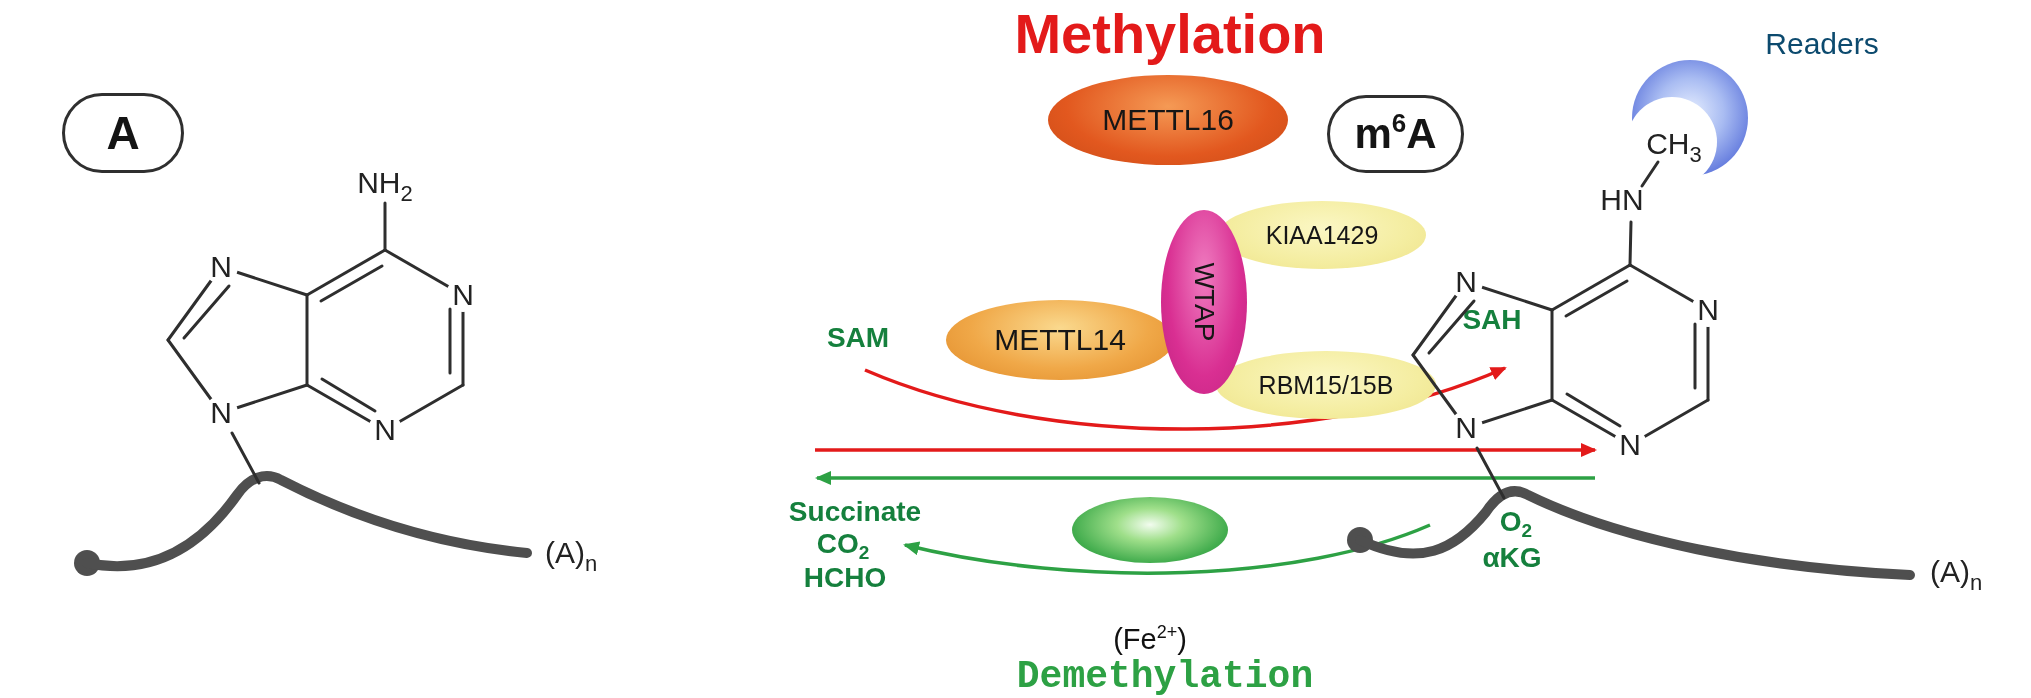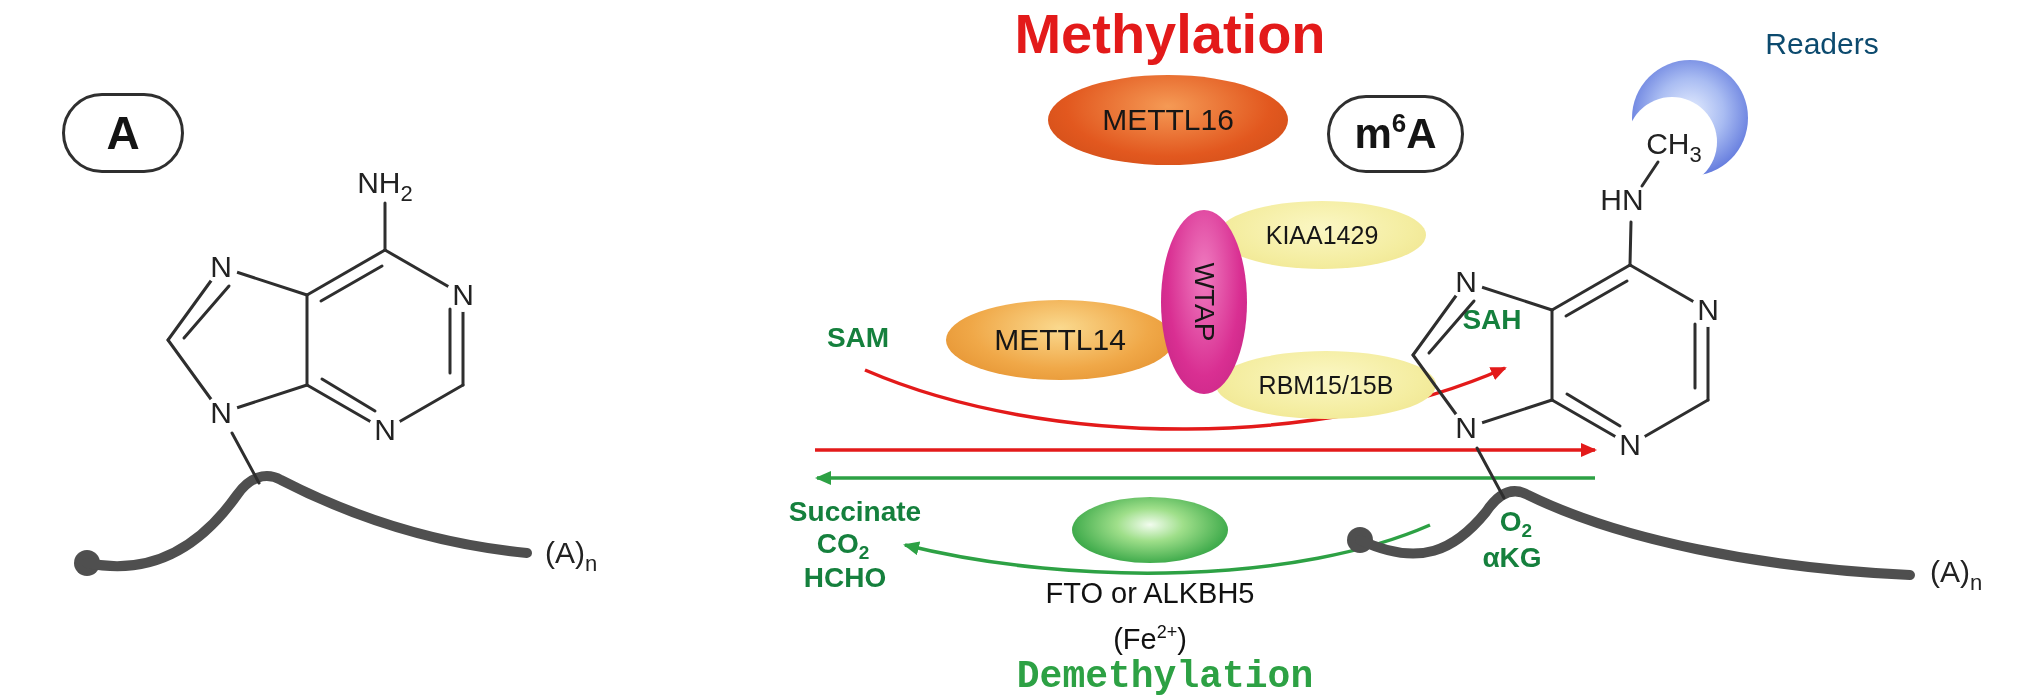--- a/index.html
+++ b/index.html
@@ -111,21 +111,20 @@
 
   <div class="clabel cof" style="left:858px;top:338px;">SAM</div>
   <div class="clabel cof" style="left:1480px;top:320px;margin-left:12px;">SAH</div>
   <div class="clabel cof" style="left:855px;top:512px;">Succinate</div>
   <div class="clabel cof" style="left:843px;top:546px;"><span>CO</span><sub>2</sub></div>
   <div class="clabel cof" style="left:845px;top:578px;">HCHO</div>
   <div class="clabel cof" style="left:1516px;top:524px;"><span>O</span><sub>2</sub></div>
   <div class="clabel cof" style="left:1512px;top:558px;">αKG</div>
 
   <div class="ellipse el-eraser" style="left:1072px;top:497px;width:156px;height:66px;"></div>
-  <div class="clabel fto" style="left:1150px;top:593px;">FTO or ALKBH5</div>
   <div class="clabel fto fe" style="left:1150px;top:639px;"><span>(Fe</span><sup>2+</sup><span>)</span></div>
 
   <div class="clabel title-green" style="left:1165px;top:676px;font-family:Liberation Mono, monospace;">Demethylation</div>
 
   <div class="badge" style="left:1327px;top:95px;width:131px;height:72px;font-size:42px;">
     <span>m</span>
       <span style="font-size:26px;transform:translateY(-11px);">6</span>
       <span>A</span>
   </div>
 

